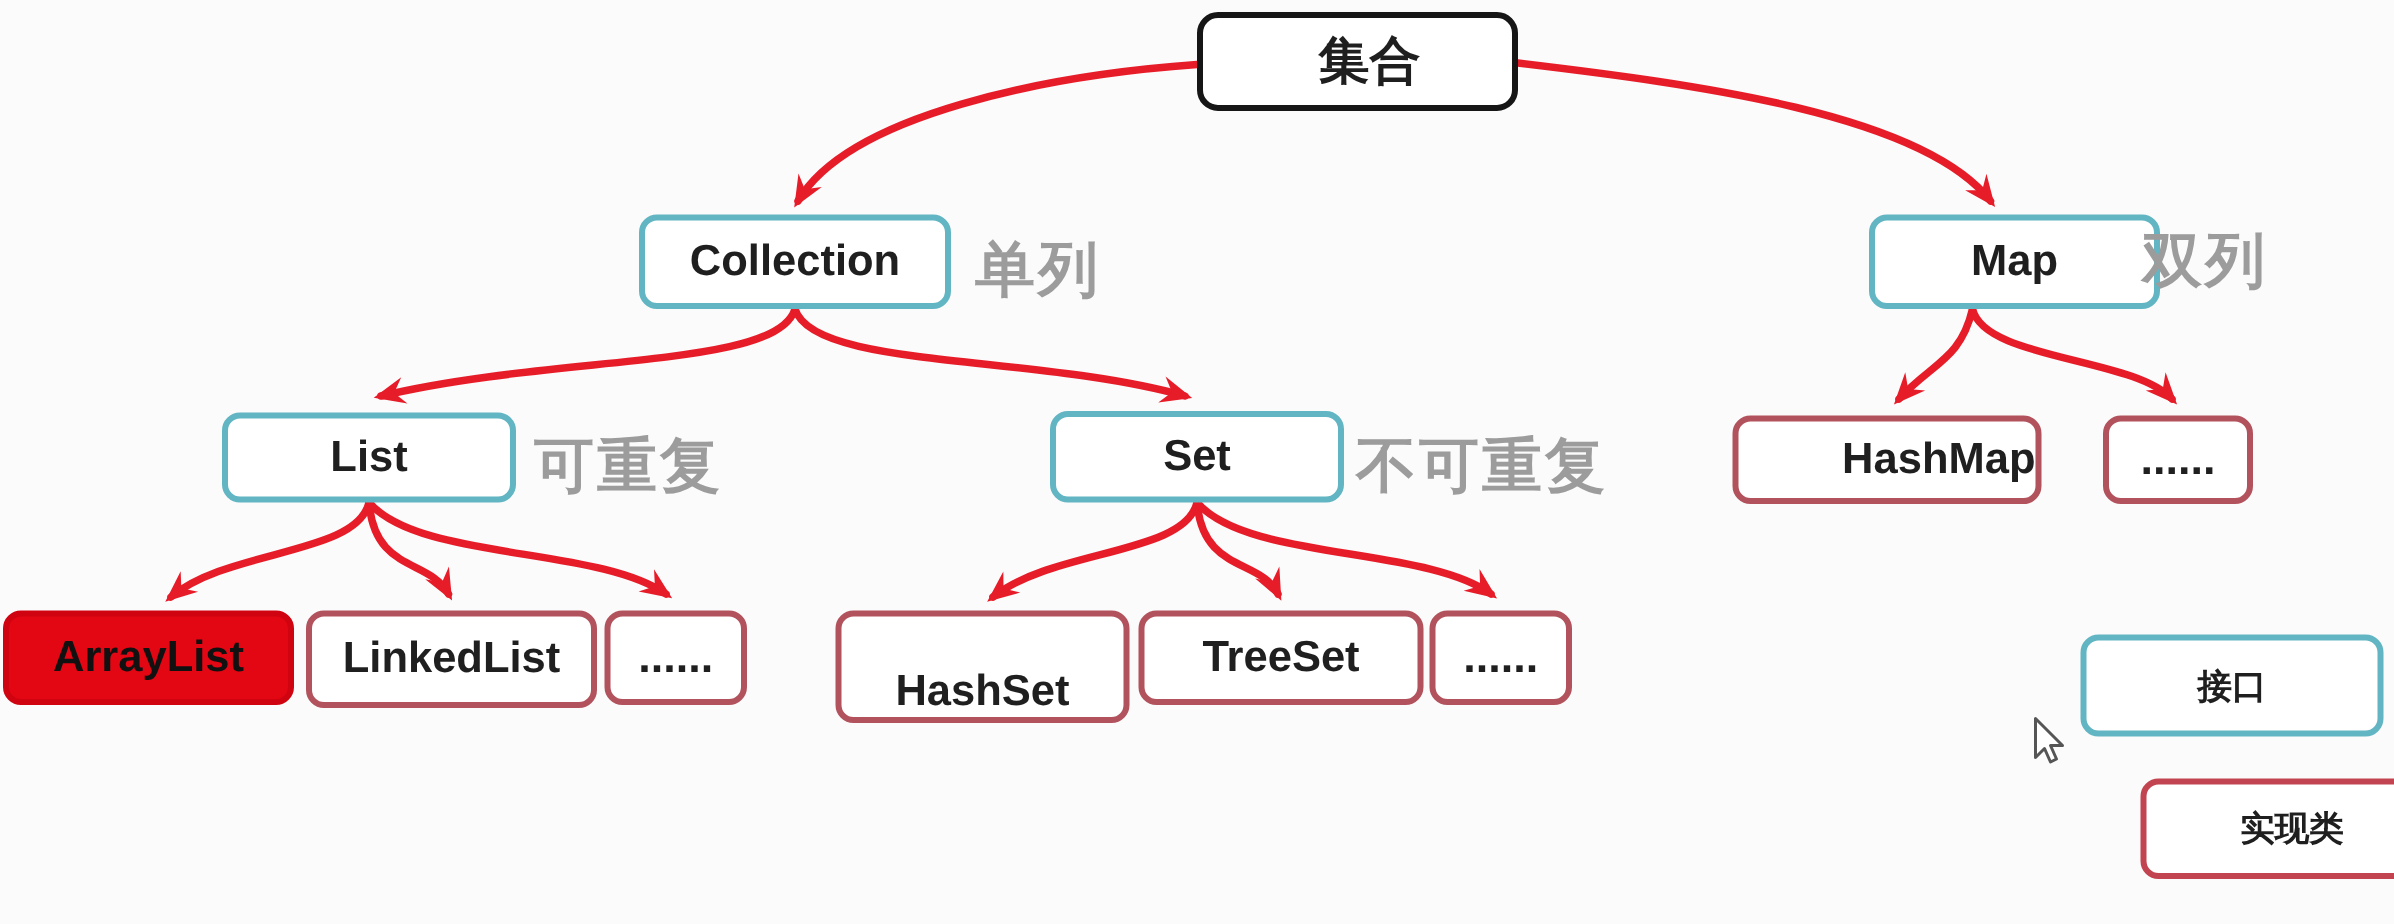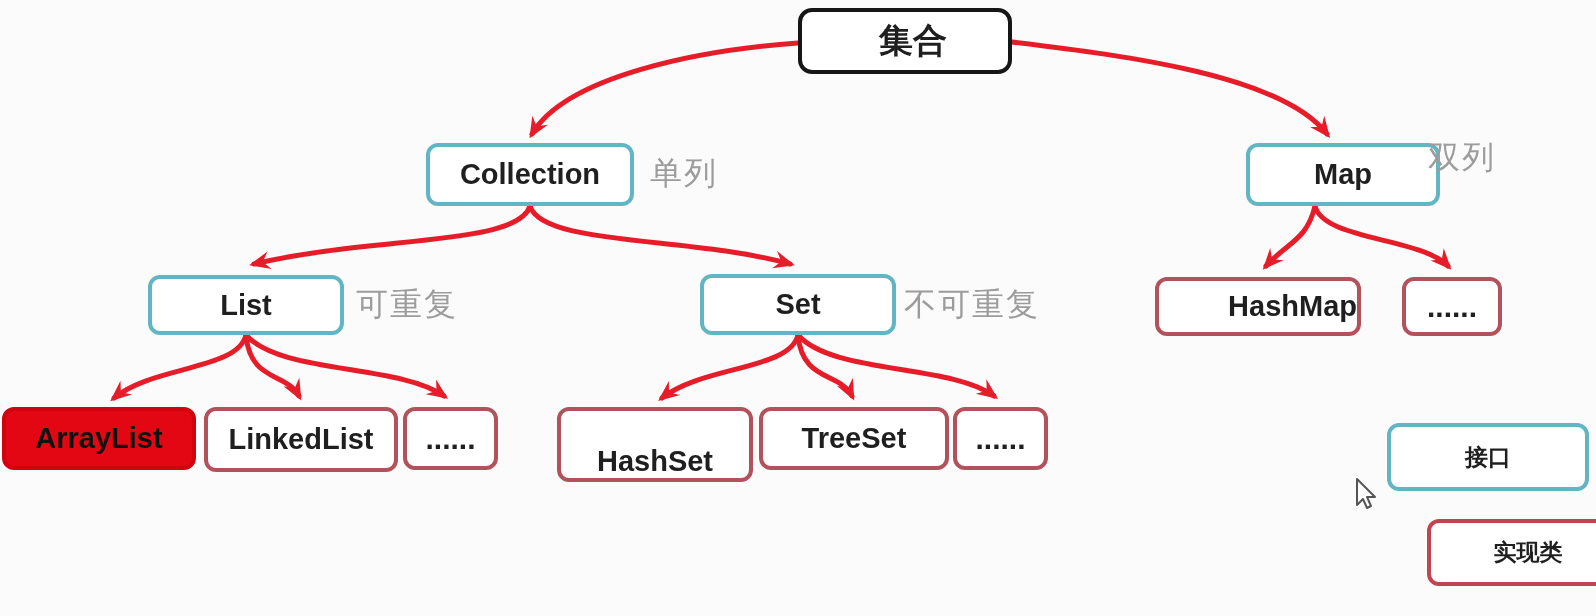--- a/index.html
+++ b/index.html
@@ -36,21 +36,21 @@
   .node.impl{ border-color:var(--impl,#b2525c); }
   .node.highlight{
     background:var(--hl,#e30613);
     border-color:#cf0410;
     color:#111111;
   }
   .node.legend-impl{ border-color:var(--legend-impl,#c24450); }
   .node.more{ font-weight:700; font-size:30px; }
   .annotation{
     position:absolute;
-    font-size:32px;font-weight:400;
+    font-size:40px;font-weight:700;
     color:var(--gray,#9c9c9c);
     white-space:nowrap;
     letter-spacing:2px;
   }
   .legend-label{ font-size:23px; }
   .cursor{
     position:absolute;left:1353px;top:477px;width:26px;height:34px;
   }
 </style>
 </head>
@@ -85,21 +85,21 @@
   </div>
 
   <div class="node interface" style="left:426px;top:143px;width:208px;height:63px;">
     <span>Collection</span>
   </div>
   <div class="annotation" style="left:650px;top:152px;">单列</div>
 
   <div class="node interface" style="left:1218px;top:143px;width:194px;height:63px;margin-left:28px;">
     <span>Map</span>
   </div>
-  <div class="annotation" style="left:1428px;top:136px;text-align:center;">双列</div>
+  <div class="annotation" style="left:1428px;top:146px;text-align:center;">双列</div>
 
   <div class="node interface" style="left:148px;top:275px;width:196px;height:60px;justify-content:center;">
     <span>List</span>
   </div>
   <div class="annotation" style="left:356px;top:283px;">可重复</div>
 
   <div class="node interface" style="left:700px;top:274px;width:196px;height:61px;">
     <span>Set</span>
   </div>
   <div class="annotation" style="left:904px;top:283px;">不可重复</div>

